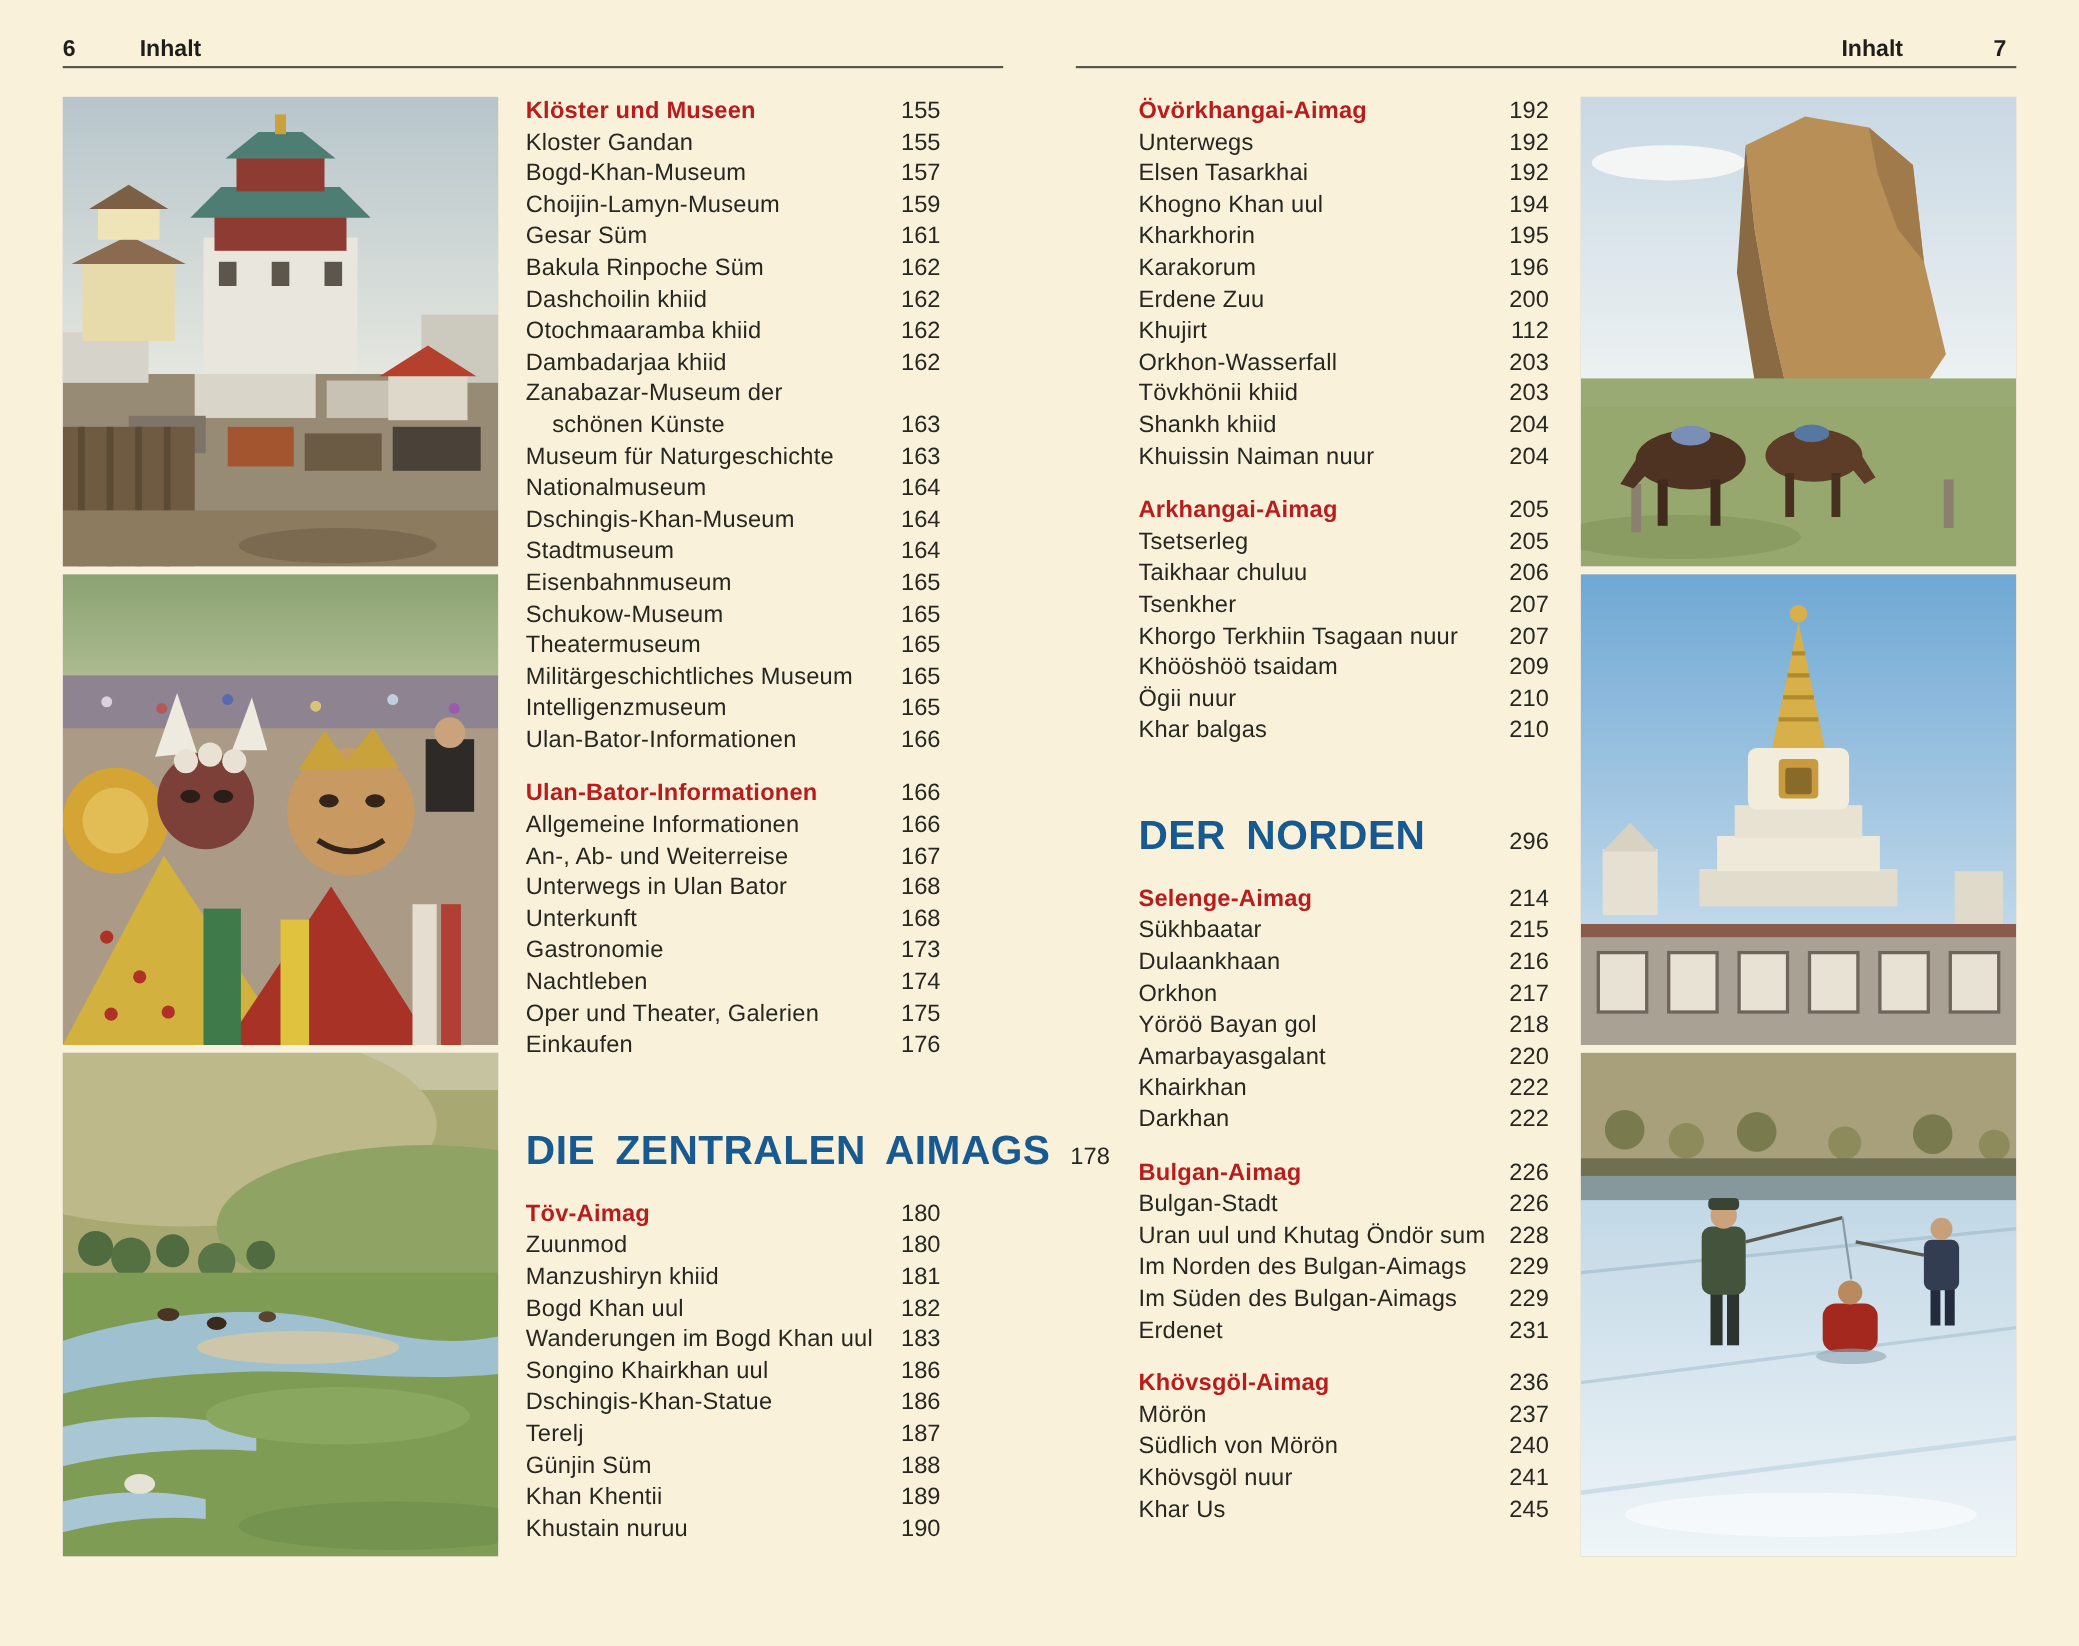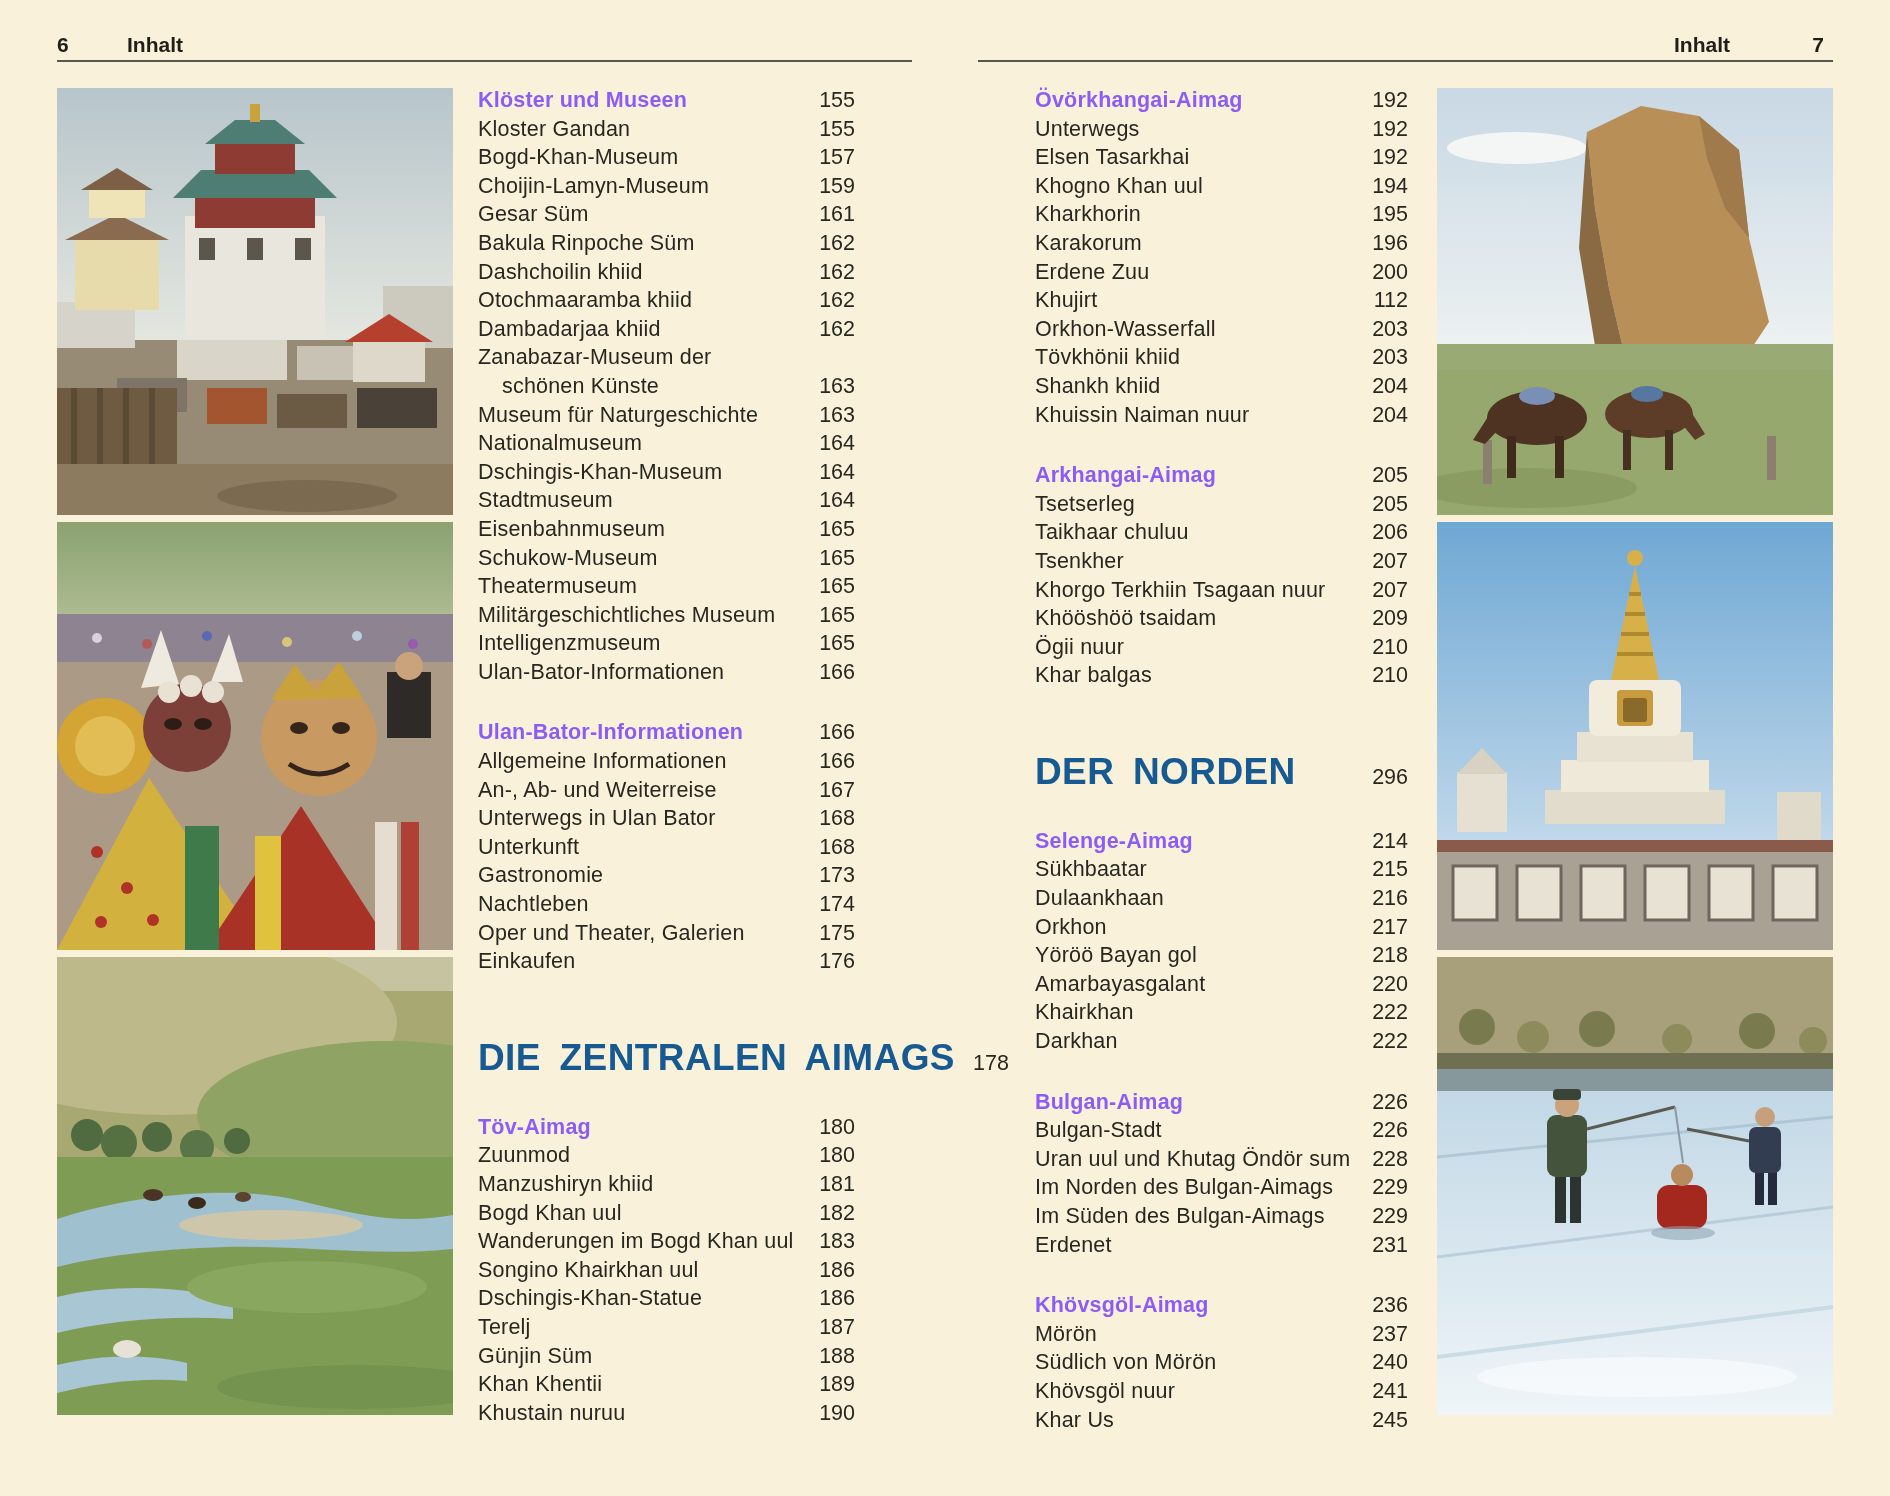--- a/index.html
+++ b/index.html
@@ -13,22 +13,22 @@
     position:absolute;top:33px;font-size:21px;font-weight:bold;color:#1f1e19;
     line-height:24px;white-space:nowrap;
   }
   .rule{position:absolute;top:60px;height:2px;background:#57564f;}
   .photo{position:absolute;overflow:hidden;background:#ccc;}
   .photo svg{display:block;width:100%;height:100%;}
   .toc{position:absolute;top:86px;}
   .toc-row{display:flex;align-items:baseline;line-height:28.6px;font-size:21.5px;}
   .toc-row .label{flex:1;letter-spacing:.2px;white-space:nowrap;}
   .toc-row .pnum{text-align:right;min-width:54px;font-weight:normal;color:#272720;font-size:21.5px;}
-  .toc-row.sub{margin-top:32px;}
-  .toc-row.sub .label{color:#8b5cf6;font-weight:bold;}
+  .toc-row.sub{margin-top:20px;}
+  .toc-row.sub .label{color:#b91c1c;font-weight:bold;}
   .toc-row.major{margin-top:64px;line-height:36px;}
   .toc-row.major .label{color:#175a92;font-weight:bold;font-size:37px;word-spacing:8px;letter-spacing:.4px;}
   .toc-row.indent .label{padding-left:24px;}
   .toc .toc-row:first-child{margin-top:0;}
 </style>
 </head>
 <body>
 
 <span class="hdr-num" style="left:57px">6</span>
 <span class="hdr-title" style="left:127px">Inhalt</span>

